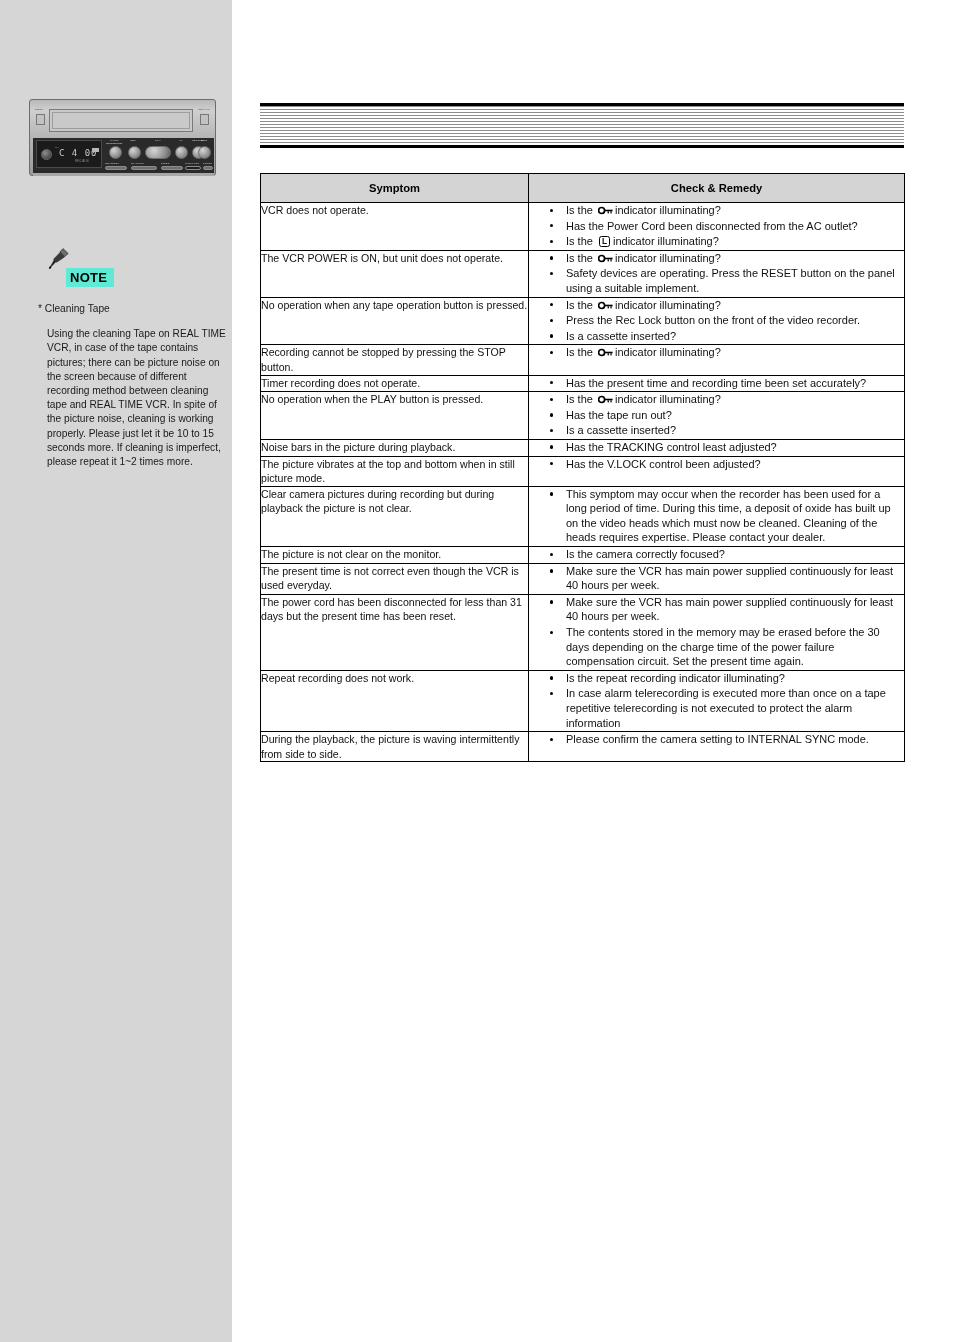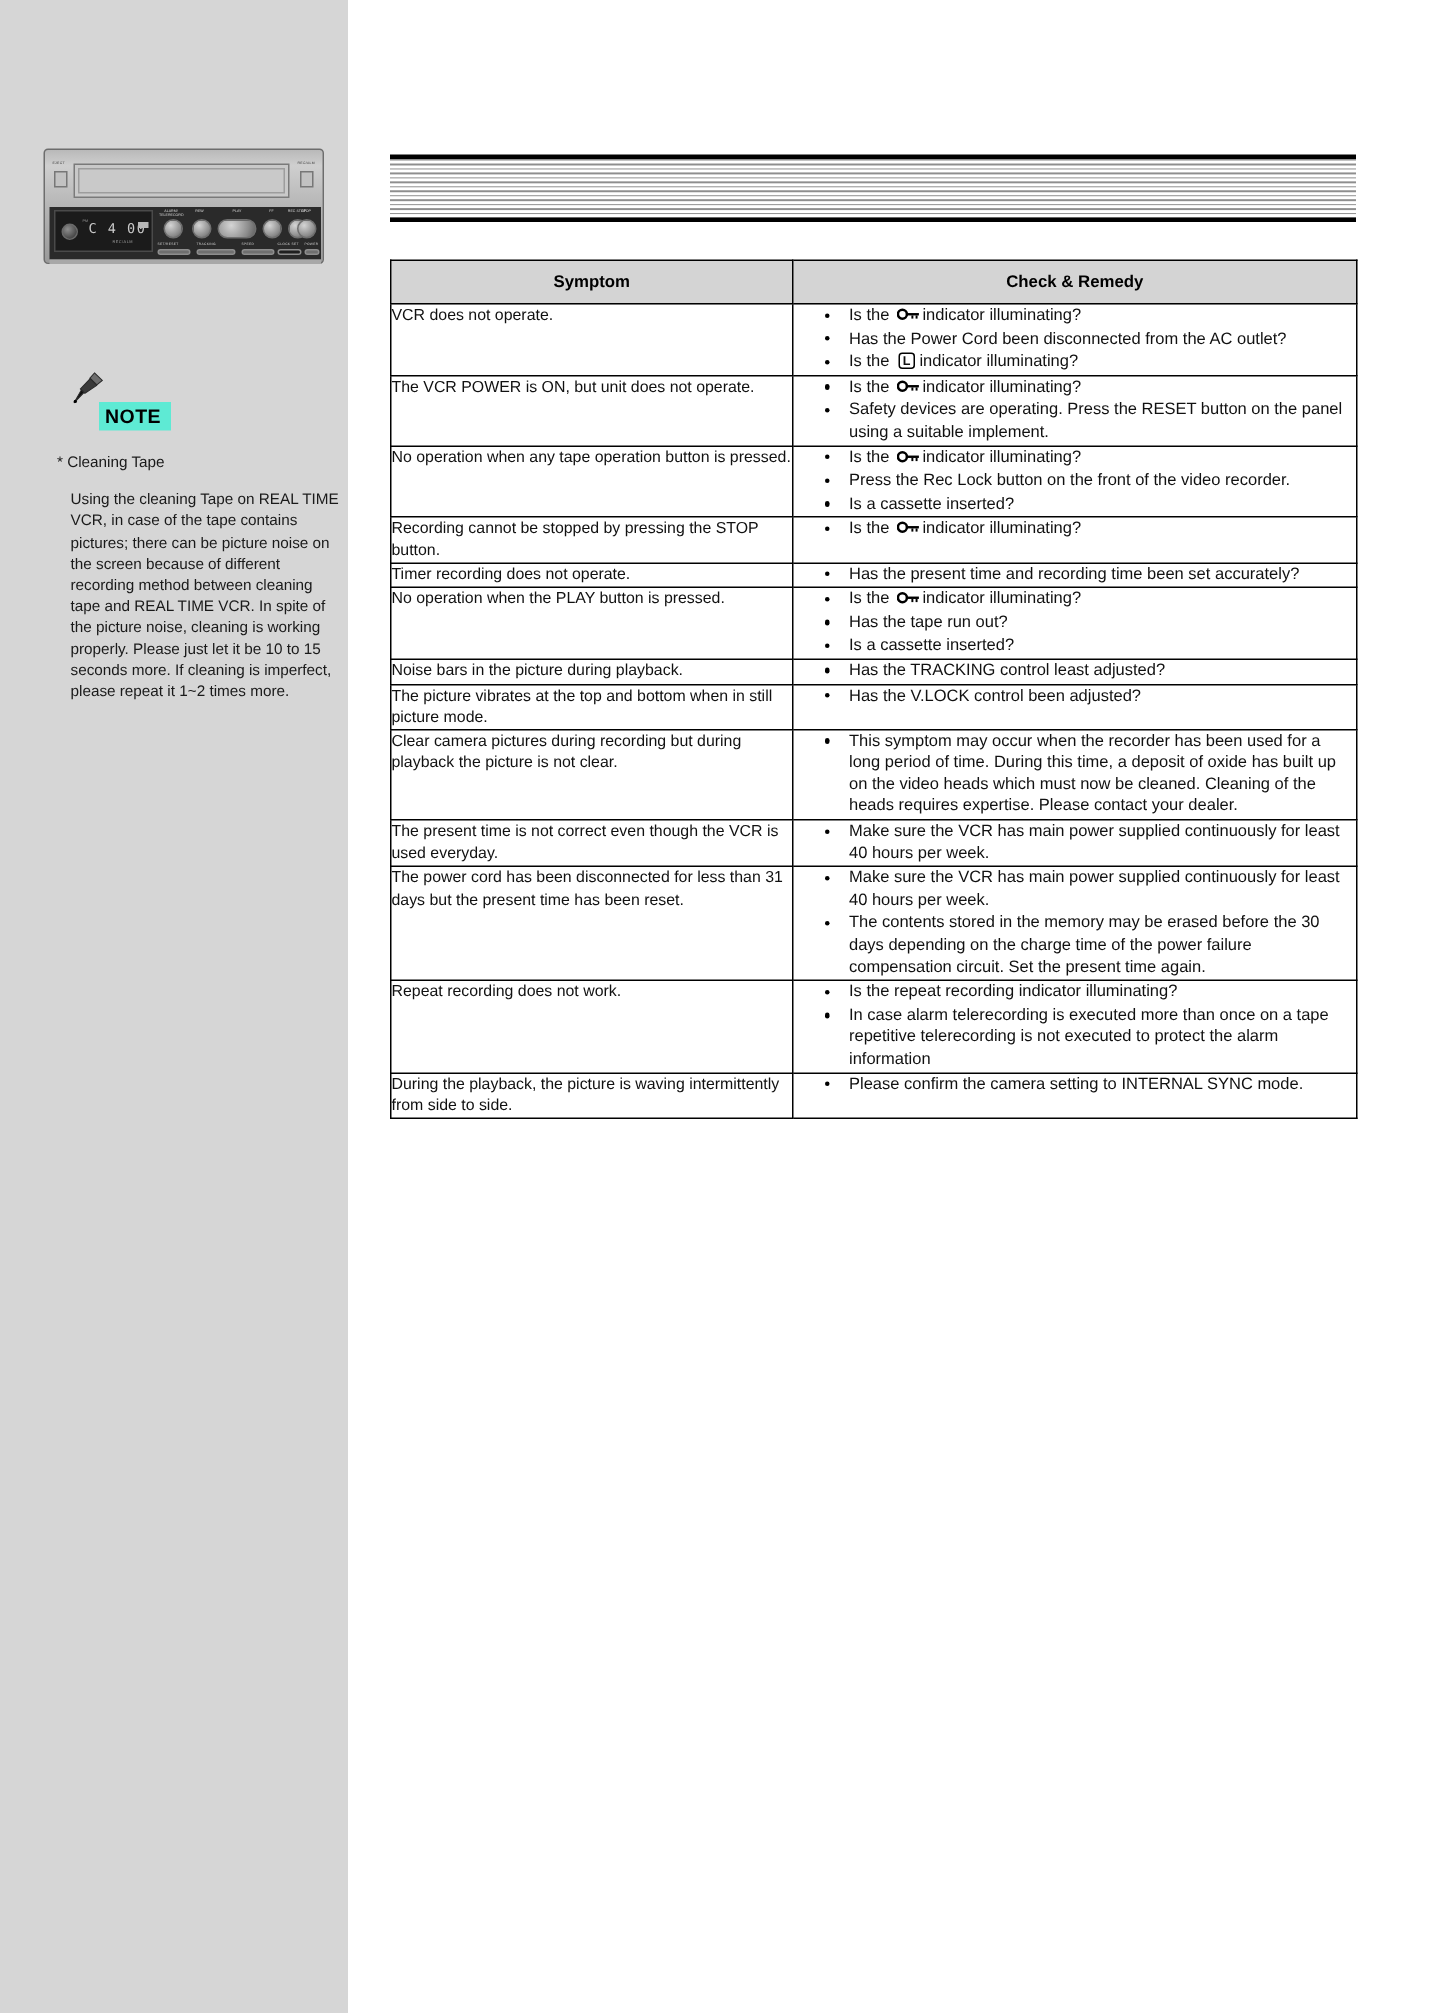--- a/index.html
+++ b/index.html
@@ -512,20 +512,28 @@
       </tr>
       <tr>
         <td class="symptom-cell">Clear camera pictures during recording but during playback the picture is not clear.</td>
         <td class="remedy-cell">
           <ul class="remedy-list">
             <li><span class="bullet-dot"></span><span>This symptom may occur when the recorder has been used for a long period of time. During this time, a deposit of oxide has built up on the video heads which must now be cleaned. Cleaning of the heads requires expertise. Please contact your dealer.</span></li>
           </ul>
         </td>
       </tr>
       <tr>
+        <td class="symptom-cell">The picture is not clear on the monitor.</td>
+        <td class="remedy-cell">
+          <ul class="remedy-list">
+            <li><span class="bullet-dot"></span><span>Is the camera correctly focused?</span></li>
+          </ul>
+        </td>
+      </tr>
+      <tr>
         <td class="symptom-cell">The present time is not correct even though the VCR is used everyday.</td>
         <td class="remedy-cell">
           <ul class="remedy-list">
             <li><span class="bullet-dot"></span><span>Make sure the VCR has main power supplied continuously for least 40 hours per week.</span></li>
           </ul>
         </td>
       </tr>
       <tr>
         <td class="symptom-cell">The power cord has been disconnected for less than 31 days but the present time has been reset.</td>
         <td class="remedy-cell">

